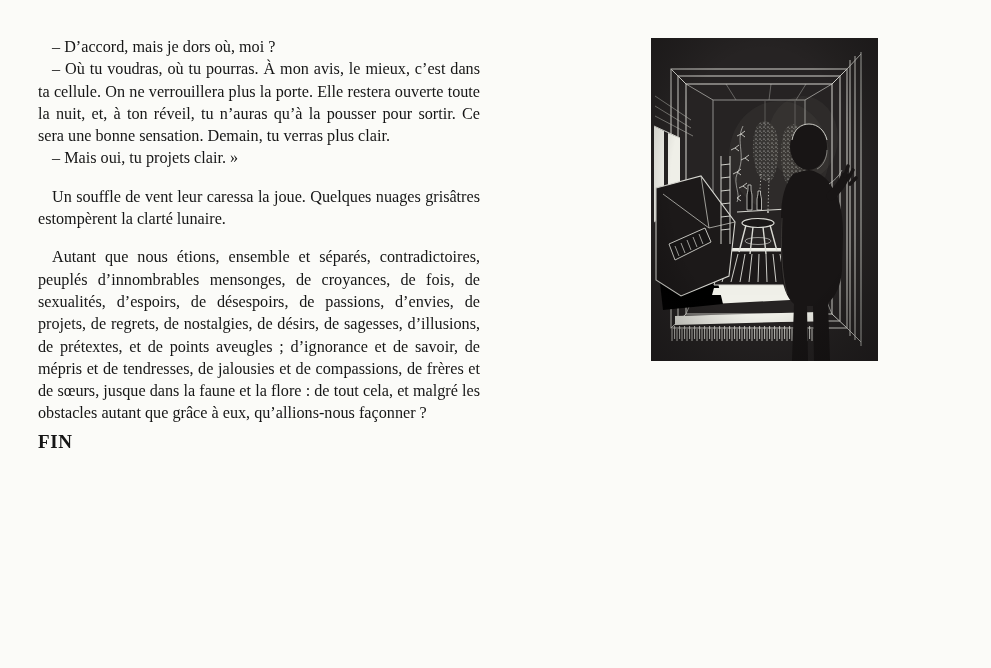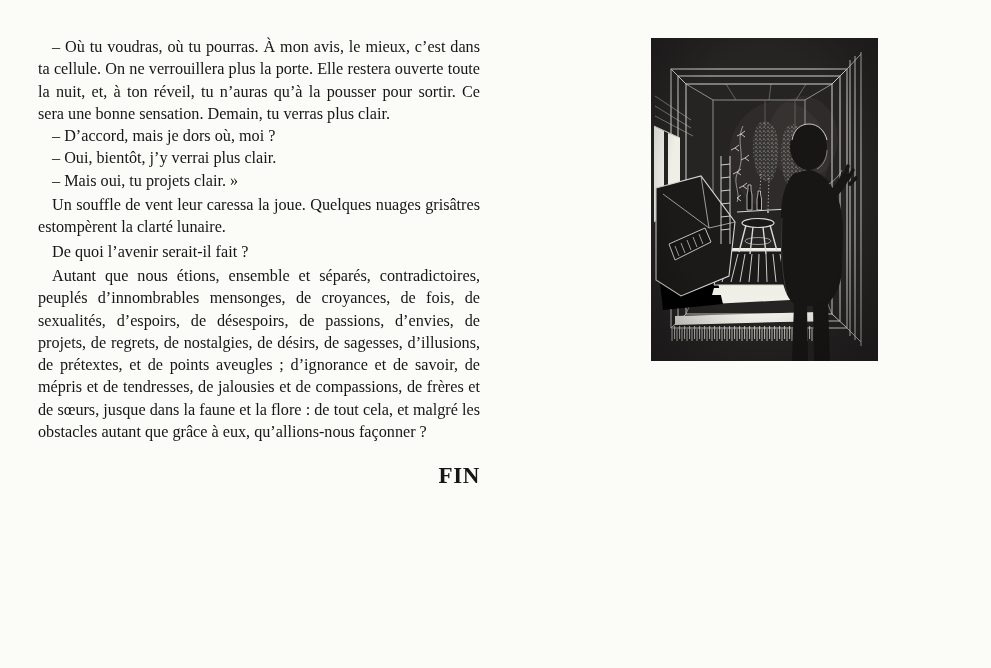--- a/index.html
+++ b/index.html
@@ -10,51 +10,49 @@
     color: var(--ink, #161616);
     position: relative;
     overflow: hidden;
   }
   .page { position:absolute; inset:0; }
   .text-column {
     position:absolute; left:38px; top:36px; width:442px;
     font-size:16.2px; line-height:22.3px; text-align:justify;
   }
   .para { text-indent:14px; margin:0; }
-  .para-normal { margin-top:2px; }
+  .para-normal { margin-top:16px; }
   .para-dialogue { margin-top:0; }
   .fin {
-    margin-top:22px; text-align:right; font-weight:bold;
-    font-size:23px; letter-spacing:0.6px;
+    margin-top:6px; text-align:left; font-weight:bold;
+    font-size:19px; letter-spacing:0.6px;
   }
   .illustration {
     position:absolute; left:651px; top:38px;
     width:227px; height:323px;
   }
   .illustration svg { display:block; width:100%; height:100%; }
 </style>
 </head>
 <body>
 
 <div class="page">
 
   <div class="text-column">
     <div>
 
+        <p class="para para-dialogue">– D’accord, mais je dors où, moi ?</p>
+
         <p class="para para-dialogue">– Où tu voudras, où tu pourras. À mon avis, le mieux, c’est dans ta cellule. On ne verrouillera plus la porte. Elle restera ouverte toute la nuit, et, à ton réveil, tu n’auras qu’à la pousser pour sortir. Ce sera une bonne sensation. Demain, tu verras plus clair.</p>
 
-        <p class="para para-dialogue">– D’accord, mais je dors où, moi ?</p>
-
-        <p class="para para-dialogue">– Oui, bientôt, j’y verrai plus clair.</p>
 
         <p class="para para-dialogue">– Mais oui, tu projets clair. »</p>
 
         <p class="para para-normal">Un souffle de vent leur caressa la joue. Quelques nuages grisâtres estompèrent la clarté lunaire.</p>
 
-        <p class="para para-normal">De quoi l’avenir serait-il fait ?</p>
 
 
         <p class="para para-normal">Autant que nous étions, ensemble et séparés, contradictoires, peuplés d’innombrables mensonges, de croyances, de fois, de sexualités, d’espoirs, de désespoirs, de passions, d’envies, de projets, de regrets, de nostalgies, de désirs, de sagesses, d’illusions, de prétextes, et de points aveugles ; d’ignorance et de savoir, de mépris et de tendresses, de jalousies et de compassions, de frères et de sœurs, jusque dans la faune et la flore : de tout cela, et malgré les obstacles autant que grâce à eux, qu’allions-nous façonner ?</p>
 
       </div>
     <div class="fin">FIN</div>
   </div>
 
   <figure class="illustration">
     <svg viewBox="0 0 227 323" role="img">

